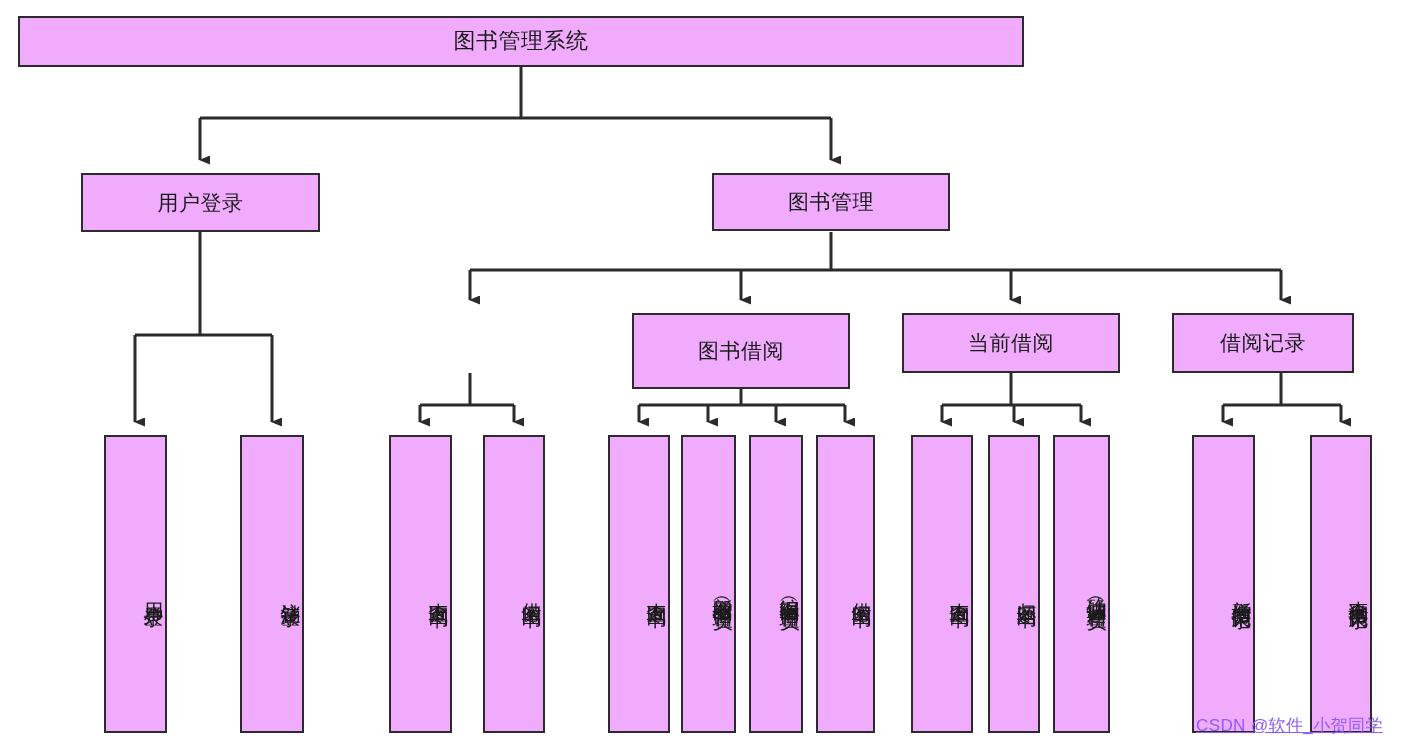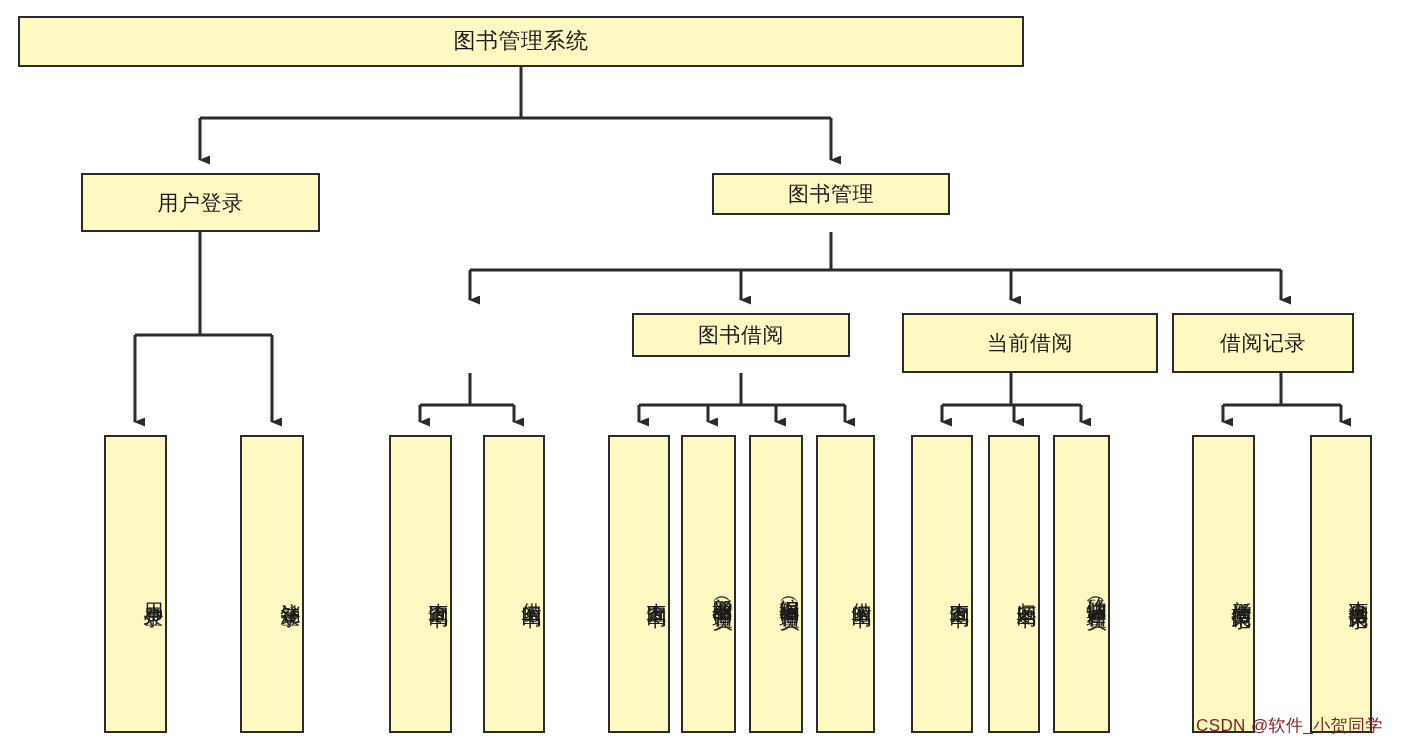--- a/index.html
+++ b/index.html
@@ -23,21 +23,21 @@
     left: 0;
     top: 0;
     width: 1405px;
     height: 747px;
     pointer-events: none;
   }
   .node {
     position: absolute;
     box-sizing: border-box;
     border: 2px solid #2b2b2b;
-    background: #fef9c3;
+    background: #f0abfc;
     display: flex;
     align-items: center;
     justify-content: center;
     color: #1a1a1a;
     line-height: 1.12;
     text-align: center;
   }
   .node.horiz {
     font-size: 21px;
     letter-spacing: 0.5px;
@@ -55,24 +55,25 @@
   .node.vert .label {
     writing-mode: vertical-rl;
     text-orientation: upright;
     white-space: nowrap;
   }
   .node.root {
     font-size: 22px;
   }
   .watermark {
     position: absolute;
-    color: #7f1d1d;
+    color: #8b5cf6;
     font-size: 17px;
     white-space: nowrap;
     letter-spacing: 0.4px;
+    text-decoration: underline;
   }
 </style>
 </head>
 <body>
 
 <div id="canvas">
 
   <svg id="wires" viewBox="0 0 1405 747" xmlns="http://www.w3.org/2000/svg">
     <defs>
       <marker id="arrowhead" markerWidth="9" markerHeight="11" refX="4.5" refY="10" orient="auto" markerUnits="userSpaceOnUse">
@@ -116,28 +117,28 @@
       </g>
   </svg>
 
   <div class="node horiz root" style="left: 18px; top: 16px; width: 1006px; height: 51px;">
     <span class="label">图书管理系统</span>
   </div>
 
   <div class="node horiz" style="left: 81px; top: 173px; width: 239px; height: 59px;">
     <span class="label">用户登录</span>
   </div>
-  <div class="node horiz" style="left: 712px; top: 173px; width: 238px; height: 42px;">
+  <div class="node horiz" style="left: 712px; top: 173px; width: 238px; height: 58px;">
     <span class="label">图书管理</span>
   </div>
 
-  <div class="node horiz" style="left: 632px; top: 313px; width: 218px; height: 44px;">
+  <div class="node horiz" style="left: 632px; top: 313px; width: 218px; height: 76px;">
     <span class="label">图书借阅</span>
   </div>
-  <div class="node horiz" style="left: 902px; top: 313px; width: 256px; height: 60px;">
+  <div class="node horiz" style="left: 902px; top: 313px; width: 218px; height: 60px;">
     <span class="label">当前借阅</span>
   </div>
   <div class="node horiz" style="left: 1172px; top: 313px; width: 182px; height: 60px;">
     <span class="label">借阅记录</span>
   </div>
 
   <div class="node vert" style="left: 104px; top: 435px; width: 63px; height: 298px;">
     <span class="label">用户登录</span>
   </div>
   <div class="node vert" style="left: 240px; top: 435px; width: 64px; height: 298px;">

